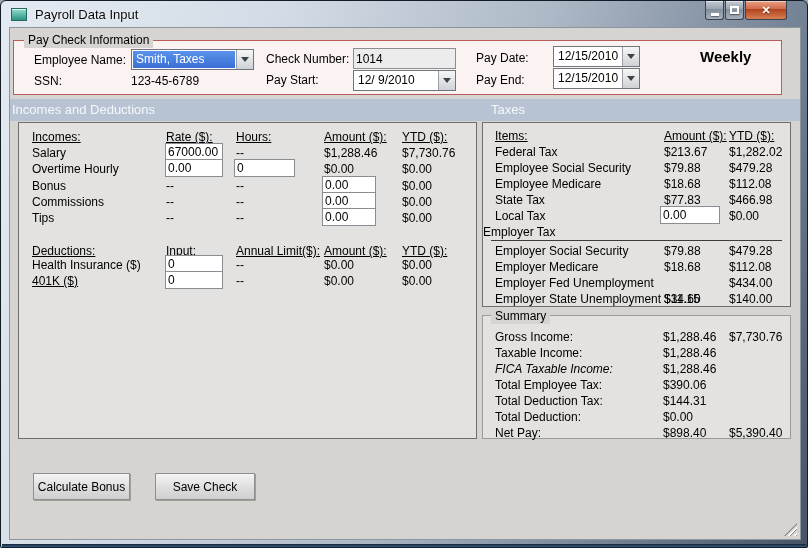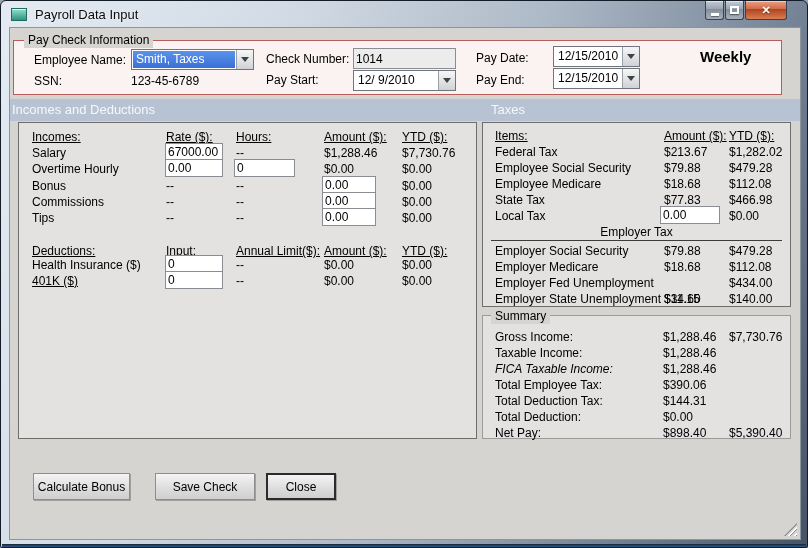--- a/index.html
+++ b/index.html
@@ -226,21 +226,21 @@
       <span class="lbl" style="left:246px; top:53px;">$112.08</span>
 
       <span class="lbl" style="left:12px; top:69px;">State Tax</span>
       <span class="lbl" style="left:181px; top:69px;">$77.83</span>
       <span class="lbl" style="left:246px; top:69px;">$466.98</span>
 
       <span class="lbl" style="left:12px; top:85px;">Local Tax</span>
       <input class="txtin" style="left: 177px; top: 83px; width: 60px;" value="0.00">
       <span class="lbl" style="left:246px; top:85px;">$0.00</span>
 
-      <span class="lbl" style="left:0; top:101px; width:100%; text-align:center;">Employer Tax</span>
+      <span class="lbl" style="left:0; top:101px; width:100%; ">Employer Tax</span>
       <div class="divider" style="left:8px; right:8px; top:117px; width:291px;"></div>
 
       <span class="lbl" style="left:12px; top:120px;">Employer Social Security</span>
       <span class="lbl" style="left:181px; top:120px;">$79.88</span>
       <span class="lbl" style="left:246px; top:120px;">$479.28</span>
 
       <span class="lbl" style="left:12px; top:136px;">Employer Medicare</span>
       <span class="lbl" style="left:181px; top:136px;">$18.68</span>
       <span class="lbl" style="left:246px; top:136px;">$112.08</span>
 
@@ -275,17 +275,16 @@
       <span class="lbl" style="left:12px; top:93px;">Total Deduction:</span>
       <span class="lbl" style="left:180px; top:93px;">$0.00</span>
 
       <span class="lbl" style="left:12px; top:109px;">Net Pay:</span>
       <span class="lbl" style="left:180px; top:109px;">$898.40</span>
       <span class="lbl" style="left:246px; top:109px;">$5,390.40</span>
     </div>
 
     <button class="btn" style="left:23px; top:445px; width:97px;">Calculate Bonus</button>
     <button class="btn" style="left:145px; top:445px; width:100px;">Save Check</button>
-    <button class="btn default" style="left:256px; top:445px; width:70px;">Close</button>
 
     <div class="resize-grip"></div>
   </div>
 </div>
 
 </body></html>

